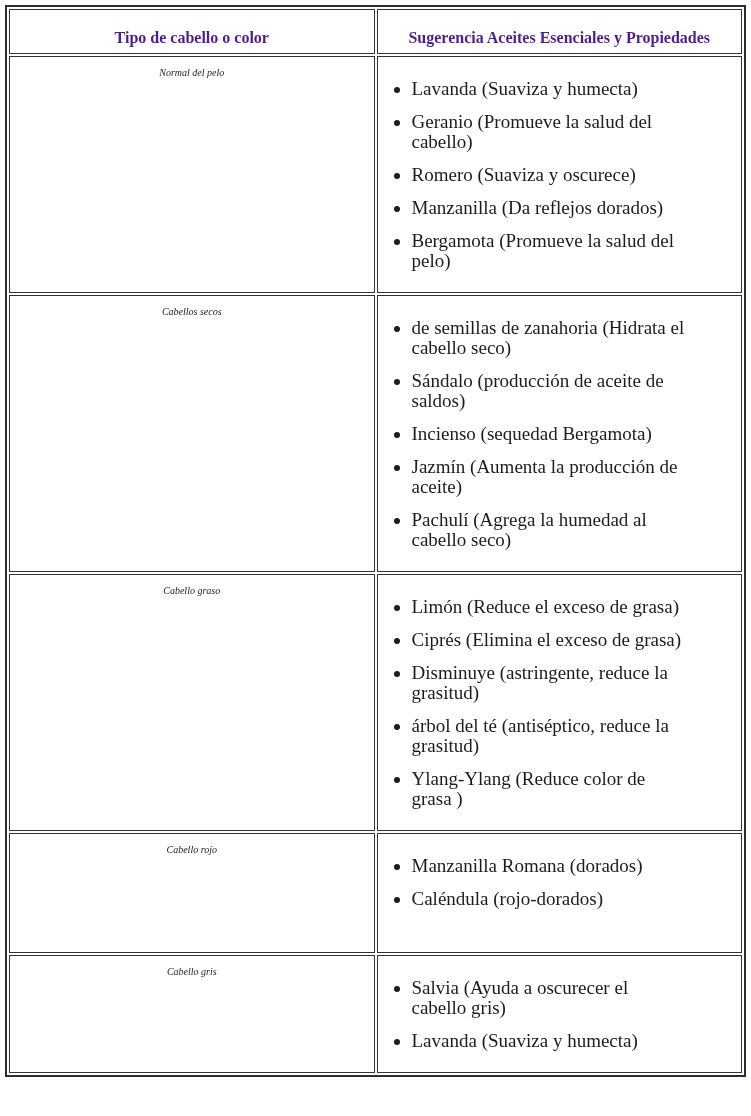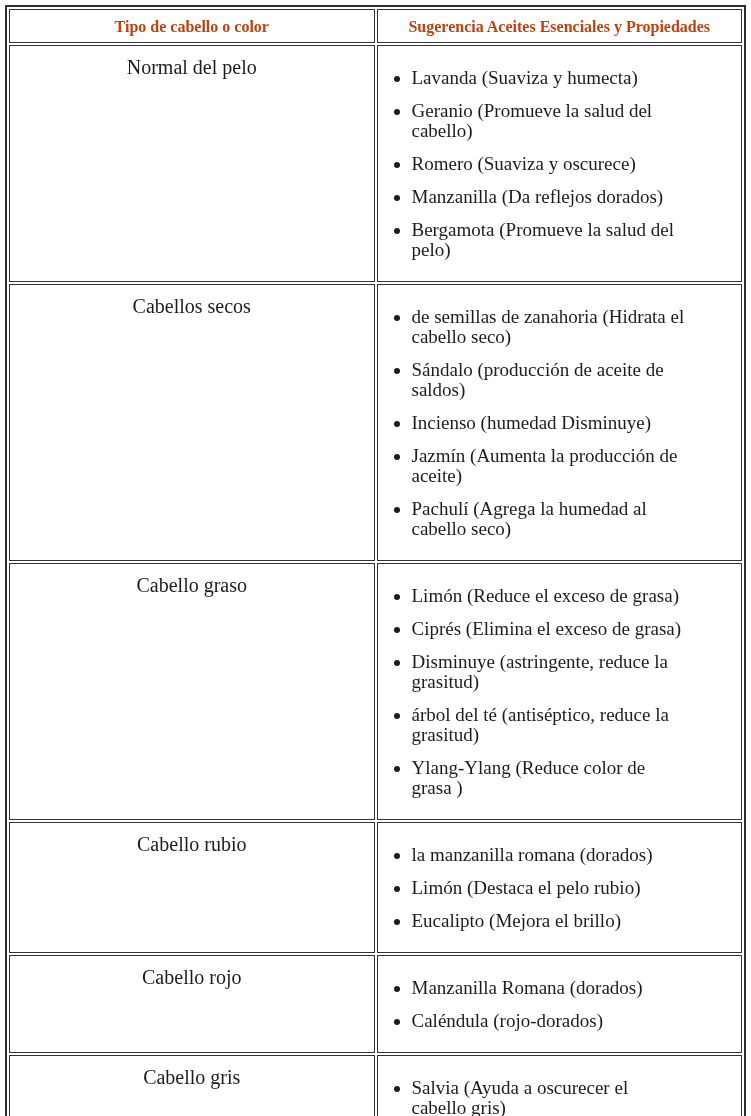--- a/index.html
+++ b/index.html
@@ -22,28 +22,29 @@
   }
   th, td {
     border: 1px solid #333333;
     vertical-align: top;
     background: #ffffff;
   }
   th.header-cell {
     font-size: 16px;
     font-weight: bold;
     text-align: center;
-    padding: 8px 4px 6px 4px;
-    color: #c2410c;
+    padding: 19px 4px 6px 4px;
+    color: #4c1d95;
   }
   td.type-cell {
     width: 364px;
     text-align: center;
     padding-top: 10px;
-    font-size: 20px;
+    font-size: 10px;
+    font-style: italic;
   }
   td.oils-cell {
     padding: 2px 8px 8px 10px;
     font-size: 19px;
   }
   td.oils-cell ul {
     margin: 20px 0 0 0;
     padding-left: 24px;
     width: 300px;
     box-sizing: border-box;
@@ -89,21 +90,21 @@
   </tr>
 
   <tr>
     <td class="type-cell">
       <span>Cabellos secos</span>
     </td>
     <td class="oils-cell">
       <ul>
             <li>de semillas de zanahoria (Hidrata el cabello seco)</li>
             <li>Sándalo (producción de aceite de saldos)</li>
-            <li>Incienso (humedad Disminuye)</li>
+            <li>Incienso (sequedad Bergamota)</li>
             <li>Jazmín (Aumenta la producción de aceite)</li>
             <li>Pachulí (Agrega la humedad al cabello seco)</li>
           </ul>
     </td>
   </tr>
 
   <tr>
     <td class="type-cell">
       <span>Cabello graso</span>
     </td>
@@ -111,32 +112,20 @@
       <ul>
             <li>Limón (Reduce el exceso de grasa)</li>
             <li>Ciprés (Elimina el exceso de grasa)</li>
             <li>Disminuye (astringente, reduce la grasitud)</li>
             <li>árbol del té (antiséptico, reduce la grasitud)</li>
             <li>Ylang-Ylang (Reduce color de grasa )</li>
           </ul>
     </td>
   </tr>
 
-  <tr>
-    <td class="type-cell">
-      <span>Cabello rubio</span>
-    </td>
-    <td class="oils-cell">
-      <ul>
-            <li>la manzanilla romana (dorados)</li>
-            <li>Limón (Destaca el pelo rubio)</li>
-            <li>Eucalipto (Mejora el brillo)</li>
-          </ul>
-    </td>
-  </tr>
 
   <tr>
     <td class="type-cell">
       <span>Cabello rojo</span>
     </td>
     <td class="oils-cell">
       <ul>
             <li>Manzanilla Romana (dorados)</li>
             <li>Caléndula (rojo-dorados)</li>
           </ul>

